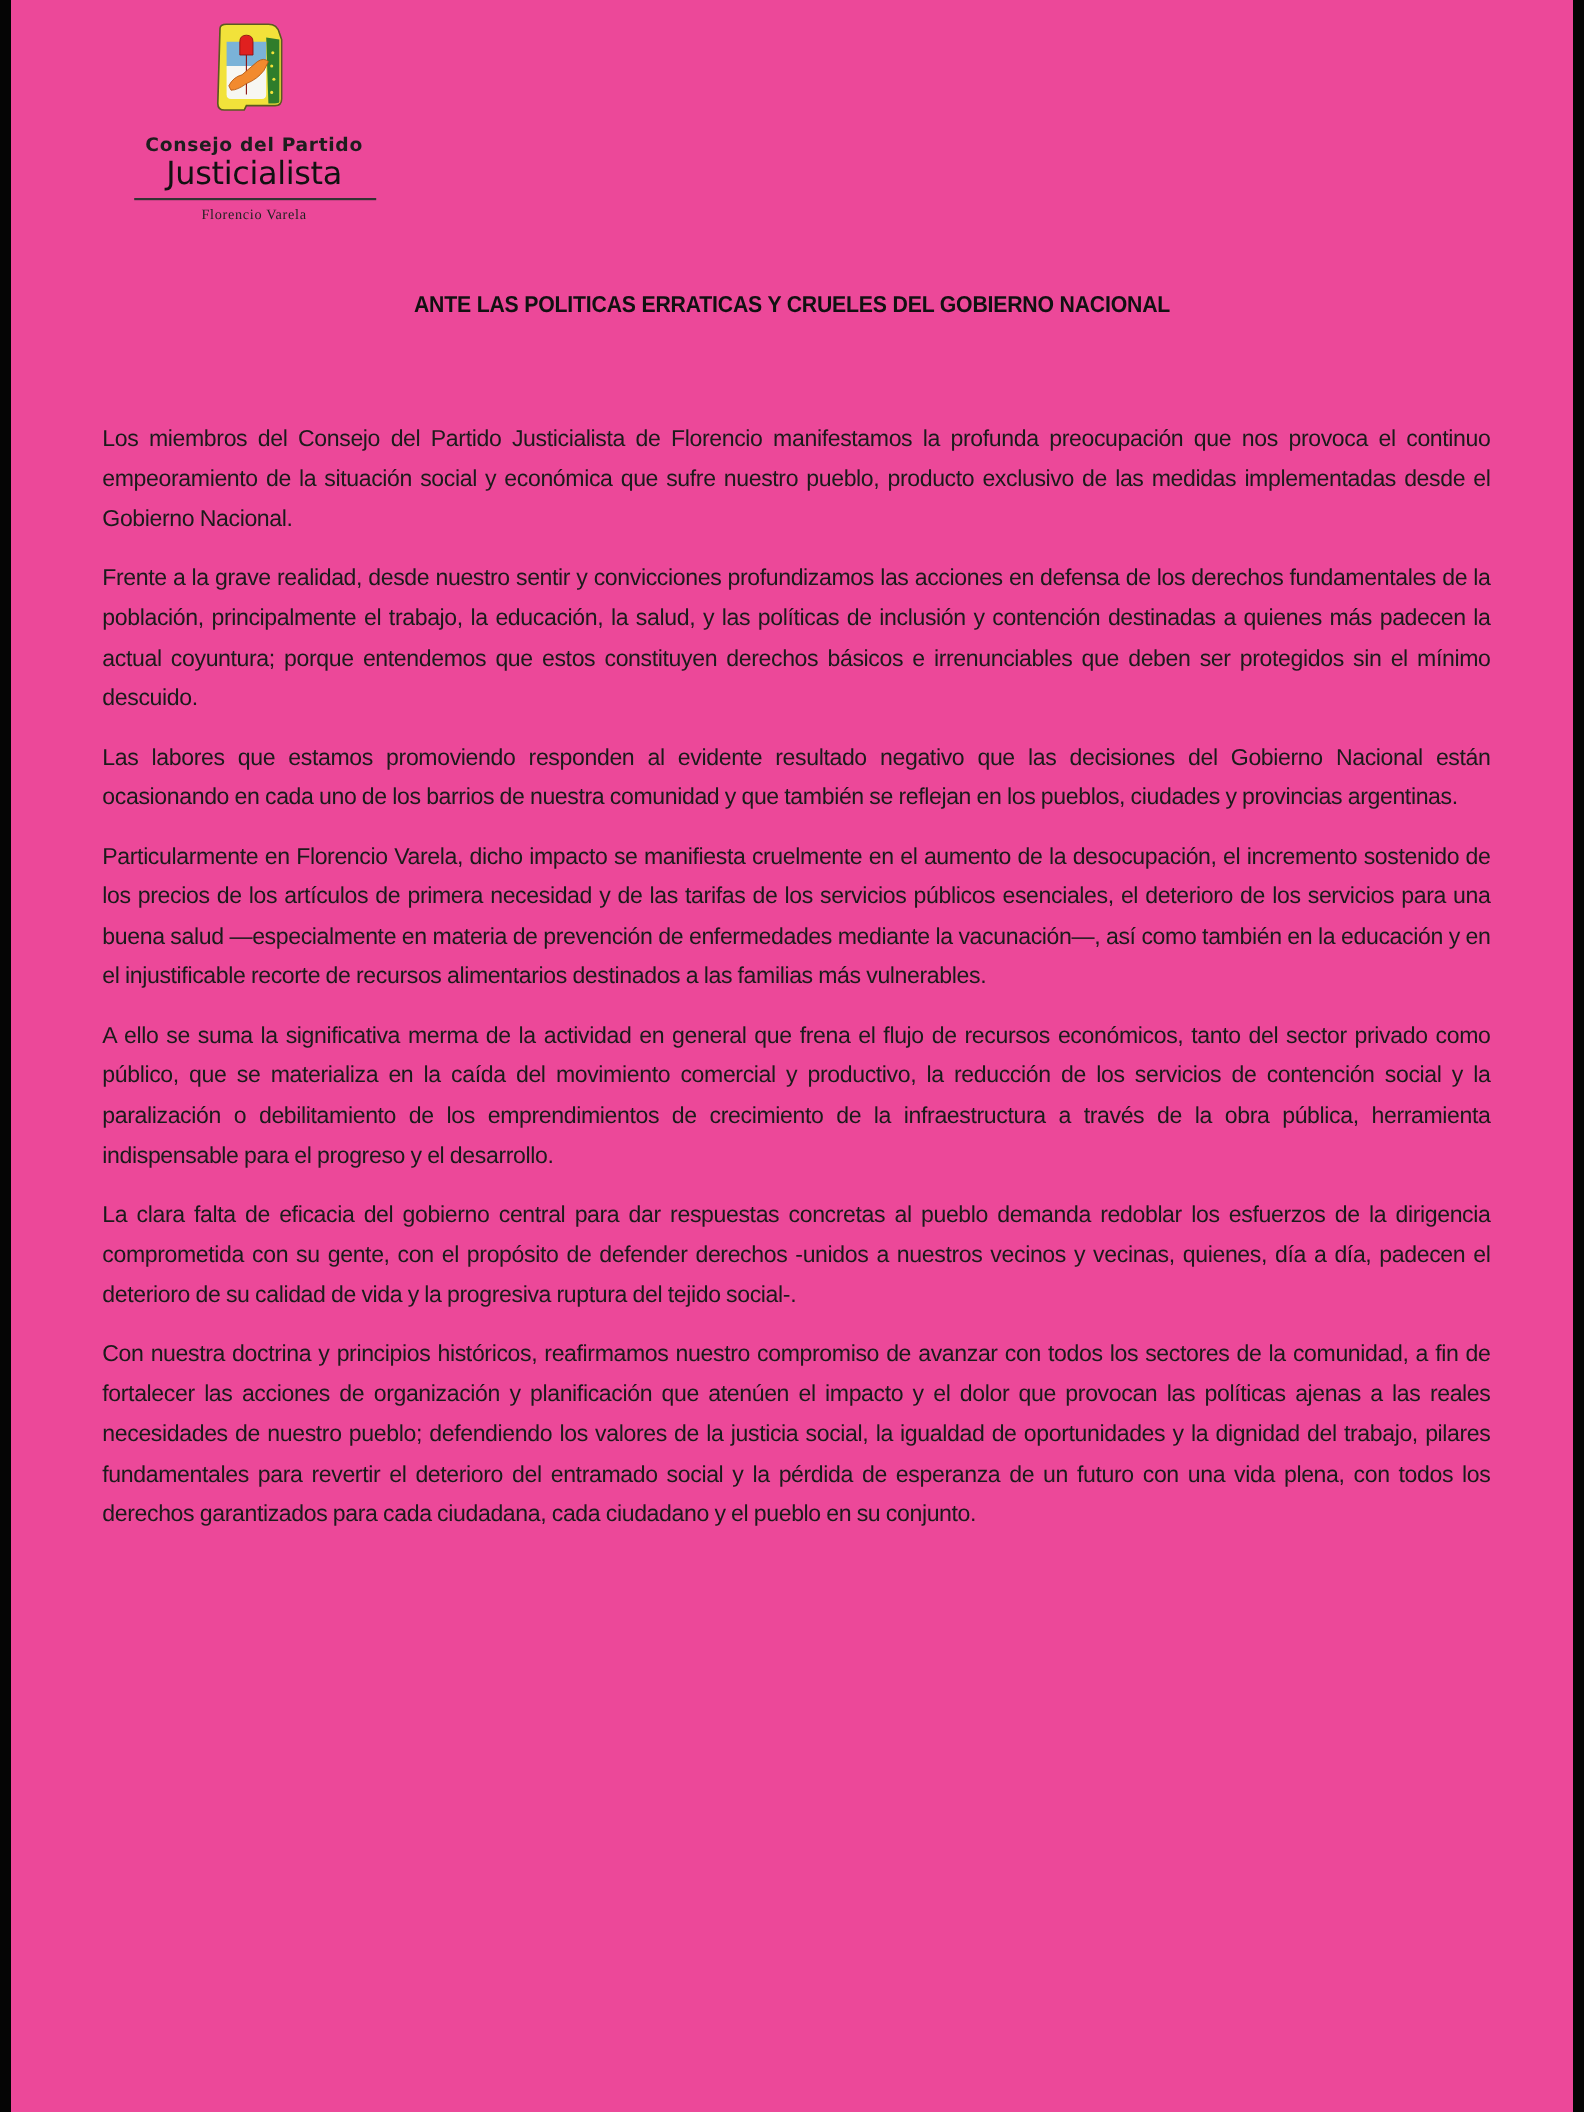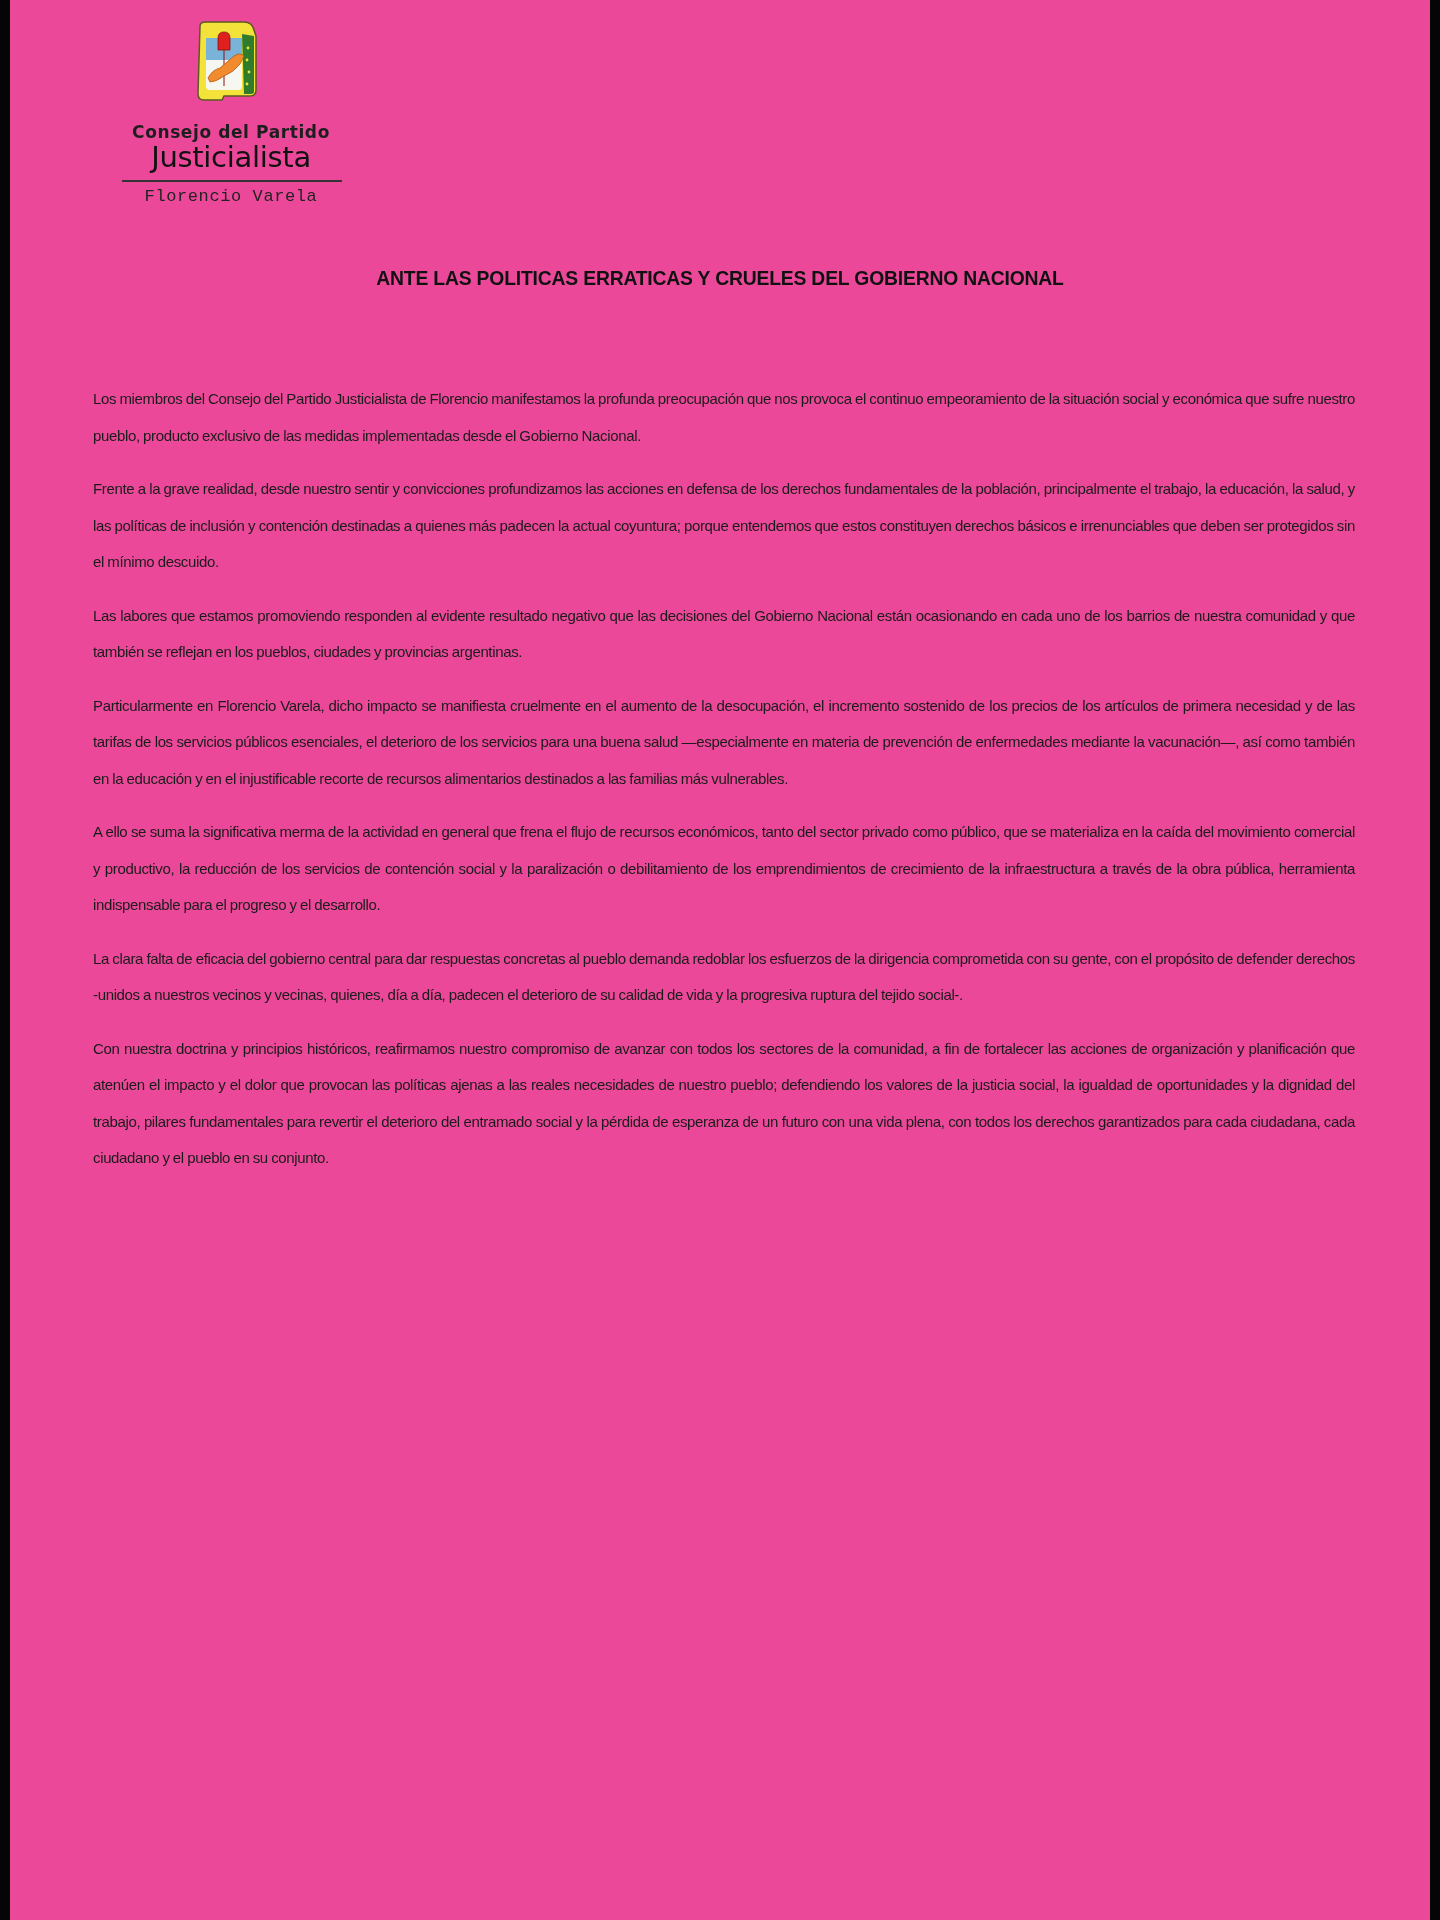--- a/index.html
+++ b/index.html
@@ -51,22 +51,22 @@
       color: #111;
       line-height: 30px;
       letter-spacing: -0.3px;
     }
     .logo-rule {
       height: 2px;
       background: #333;
       margin: 8px 4px 5px 6px;
     }
     .logo-line3 {
-      font-family: Liberation Mono, monospace;
-      font-size: 17px;
+      font-family: Liberation Serif, serif;
+      font-size: 13px;
       color: #222;
       letter-spacing: 0.6px;
     }
     .title {
       position: absolute;
       top: 266px;
       left: 0;
       width: 1420px;
       text-align: center;
       font-family: "Liberation Sans", sans-serif;
@@ -78,21 +78,21 @@
       letter-spacing: -0.2px;
     }
     .body {
       position: absolute;
       left: 83px;
       top: 381px;
       width: 1262px;
     }
     .para {
       font-family: "Liberation Sans", sans-serif;
-      font-size: 15px;
+      font-size: 21px;
       line-height: 36.5px;
       color: #1b1b1b;
       text-align: justify;
       margin: 0 0 17px 0;
       letter-spacing: -0.35px;
       word-spacing: -0.5px;
     }
     .bar-left, .bar-right {
       position: absolute;
       top: 0;

